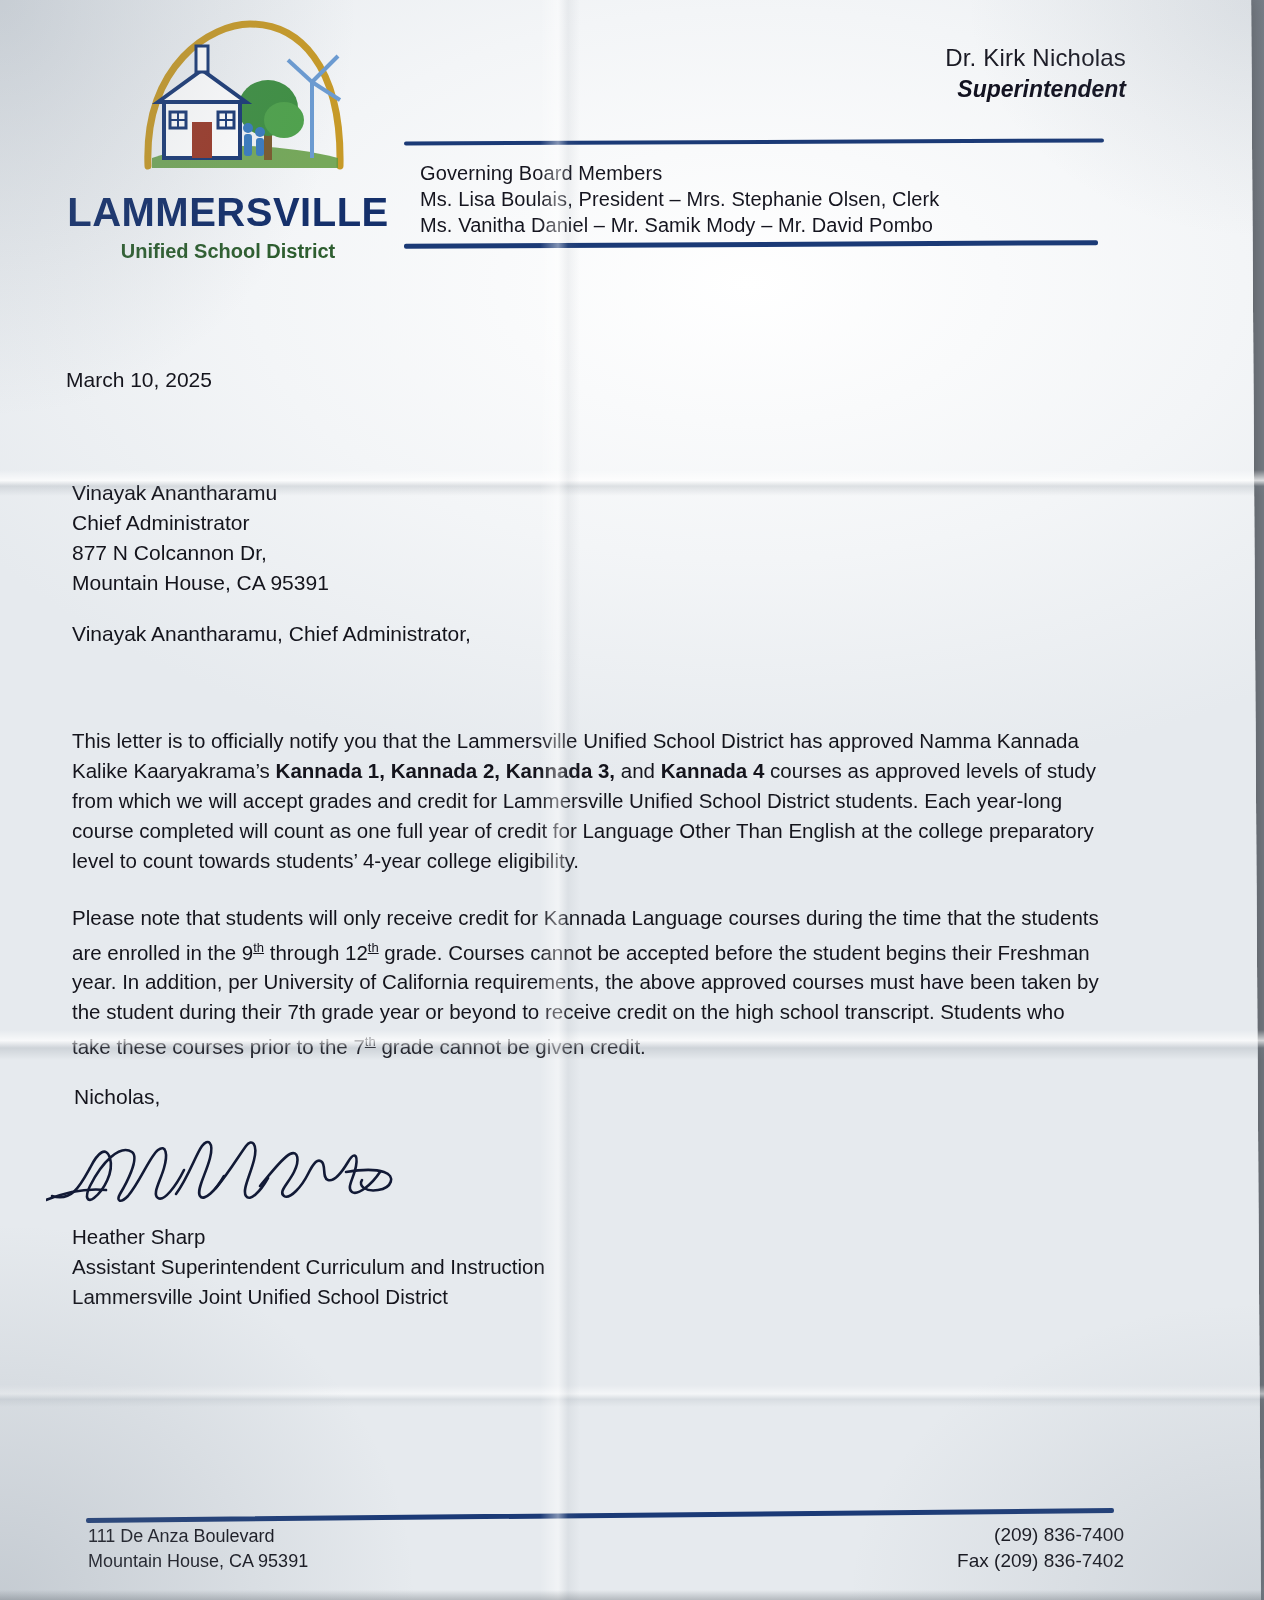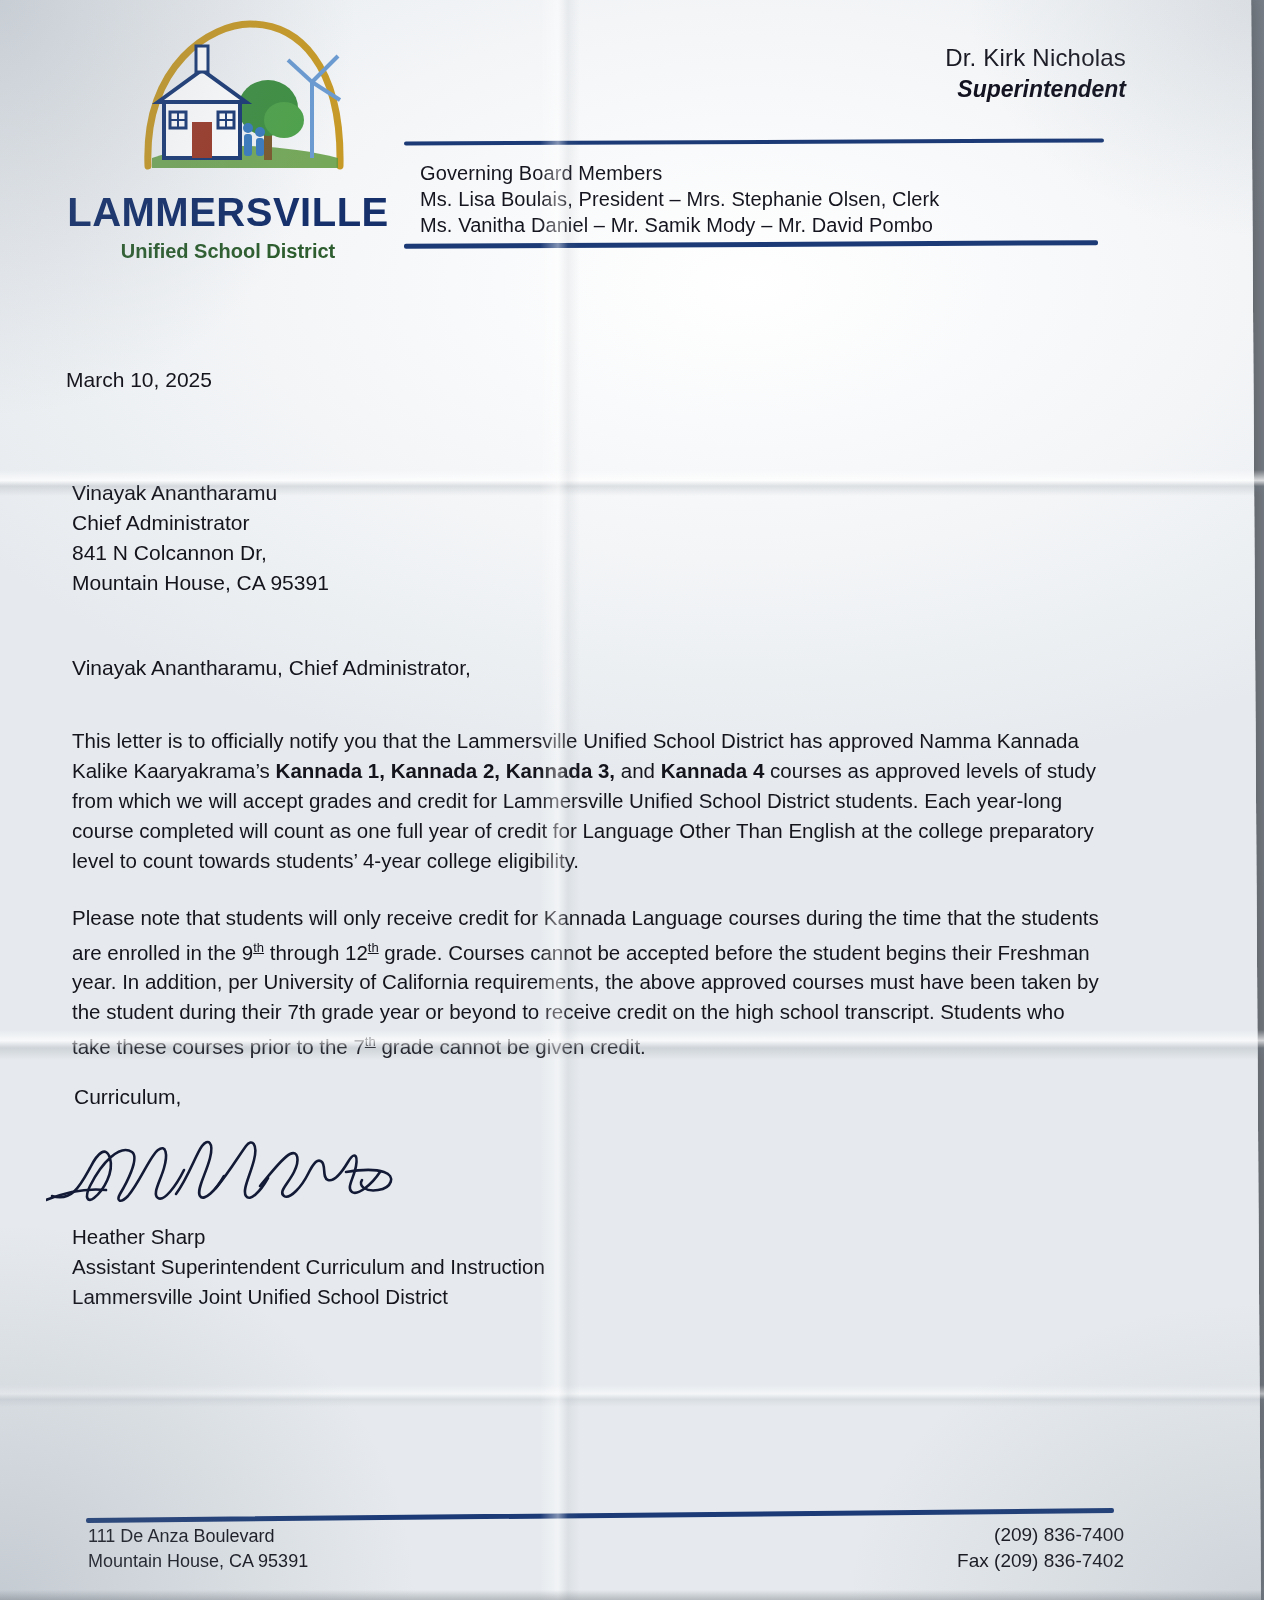--- a/index.html
+++ b/index.html
@@ -149,21 +149,21 @@
     font-size: 21px;
   }
   #recipient {
     position: absolute;
     left: 72px; top: 478px;
     font-size: 21px;
     line-height: 30px;
   }
   #salutation {
     position: absolute;
-    left: 72px; top: 656px;
+    left: 72px; top: 622px;
     font-size: 21px;
   }
   .para {
     position: absolute;
     left: 72px;
     width: 1034px;
     font-size: 20.5px;
     line-height: 30px;
     text-align: left;
   }
@@ -286,31 +286,31 @@
     </div>
   </div>
 
   <div id="letter">
 
     <div id="date-line">March 10, 2025</div>
 
     <div id="recipient">
       <div>Vinayak Anantharamu</div>
       <div>Chief Administrator</div>
-      <div>841 N Colcannon Dr,</div>
+      <div>877 N Colcannon Dr,</div>
       <div>Mountain House, CA 95391</div>
     </div>
 
     <div id="salutation">Vinayak Anantharamu, Chief Administrator,</div>
 
     <p class="para" id="para1"><span>This letter is to officially notify you that the Lammersville Unified School District has approved Namma Kannada Kalike Kaaryakrama’s </span><b>Kannada 1, Kannada 2, Kannada 3,</b><span> and </span><b>Kannada 4</b><span> courses as approved levels of study from which we will accept grades and credit for Lammersville Unified School District students.  Each year-long course completed will count as one full year of credit for Language Other Than English at the college preparatory level to count towards students’ 4-year college eligibility.</span></p>
 
     <p class="para" id="para2"><span>Please note that students will only receive credit for Kannada Language courses during the time that the students are enrolled in the 9</span><sup>th</sup><span> through 12</span><sup>th</sup><span> grade.  Courses cannot be accepted before the student begins their Freshman year.  In addition, per University of California requirements, the above approved courses must have been taken by the student during their 7th grade year or beyond to receive credit on the high school transcript.  Students who take these courses prior to the 7</span><sup>th</sup><span> grade cannot be given credit.</span></p>
 
-    <div id="closing">Curriculum,</div>
+    <div id="closing">Nicholas,</div>
 
     <div id="signature">
       <svg viewBox="0 0 360 96" width="360" height="96" xmlns="http://www.w3.org/2000/svg">
         <g fill="none" stroke="#121a36" stroke-width="2.6" stroke-linecap="round" stroke-linejoin="round">
           <path d="M6 68 C 26 74, 34 58, 44 40 C 52 24, 60 18, 64 30 C 68 44, 58 62, 48 70 C 42 75, 38 70, 44 58 C 56 34, 74 16, 86 24 C 94 30, 80 56, 74 66 C 70 73, 74 76, 82 68 C 94 54, 104 28, 112 22 C 120 16, 122 26, 118 40 C 114 54, 106 66, 112 70 C 118 74, 130 58, 138 42"></path>
           <path d="M130 66 C 142 50, 150 26, 156 18 C 162 10, 168 14, 164 30 C 160 46, 150 62, 154 68 C 158 74, 170 62, 178 48"></path>
           <path d="M170 60 C 182 46, 194 26, 200 18 C 206 10, 212 16, 208 32 C 204 48, 196 62, 200 68 C 204 74, 214 64, 222 50"></path>
           <path d="M214 58 C 226 44, 236 30, 244 26 C 252 22, 254 32, 248 44 C 242 56, 232 64, 238 68 C 244 72, 256 58, 262 46 C 268 34, 272 30, 276 34 C 280 38, 276 50, 282 52 C 288 54, 296 44, 302 34 C 308 24, 312 26, 310 38 C 308 50, 300 60, 306 64 C 312 68, 326 56, 334 44"></path>
           <path d="M300 44 C 312 42, 326 40, 338 44 C 350 48, 346 60, 332 62 C 320 64, 312 58, 316 52"></path>
           <path d="M0 72 C 20 64, 40 60, 60 62"></path>

